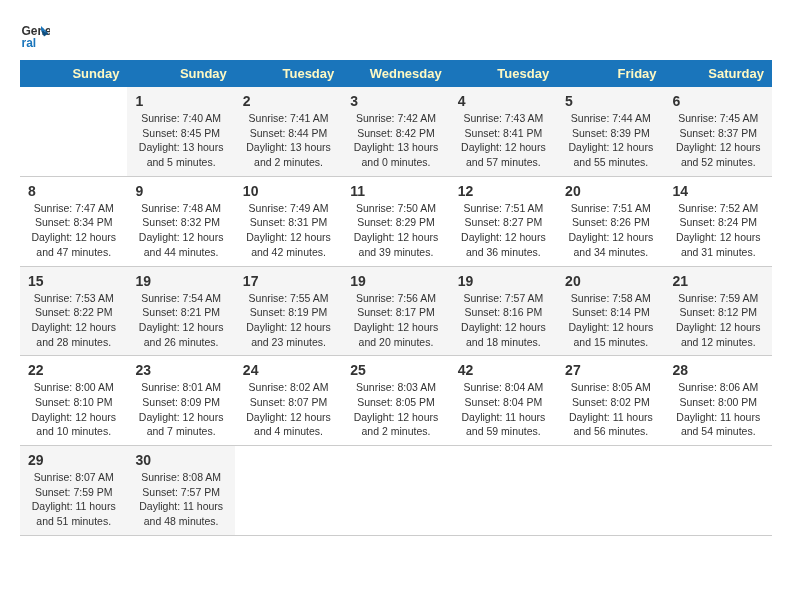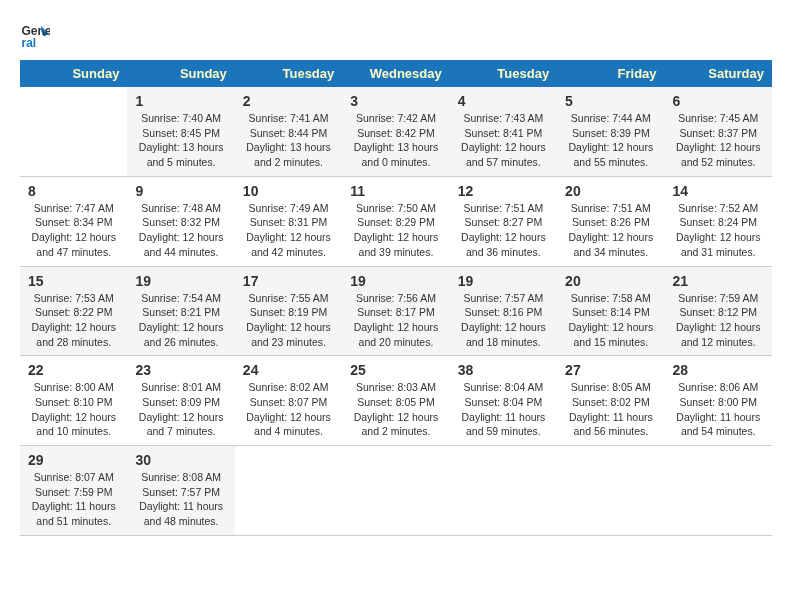--- a/index.html
+++ b/index.html
@@ -310,21 +310,21 @@
       </td>
         <td>
         <span class="day-num">25</span>
         <div class="cell-content">
           Sunrise: 8:03 AM<br>
           Sunset: 8:05 PM<br>
           Daylight: 12 hours and 2 minutes.
         </div>
       </td>
         <td>
-        <span class="day-num">38</span>
+        <span class="day-num">42</span>
         <div class="cell-content">
           Sunrise: 8:04 AM<br>
           Sunset: 8:04 PM<br>
           Daylight: 11 hours and 59 minutes.
         </div>
       </td>
         <td>
         <span class="day-num">27</span>
         <div class="cell-content">
           Sunrise: 8:05 AM<br>

